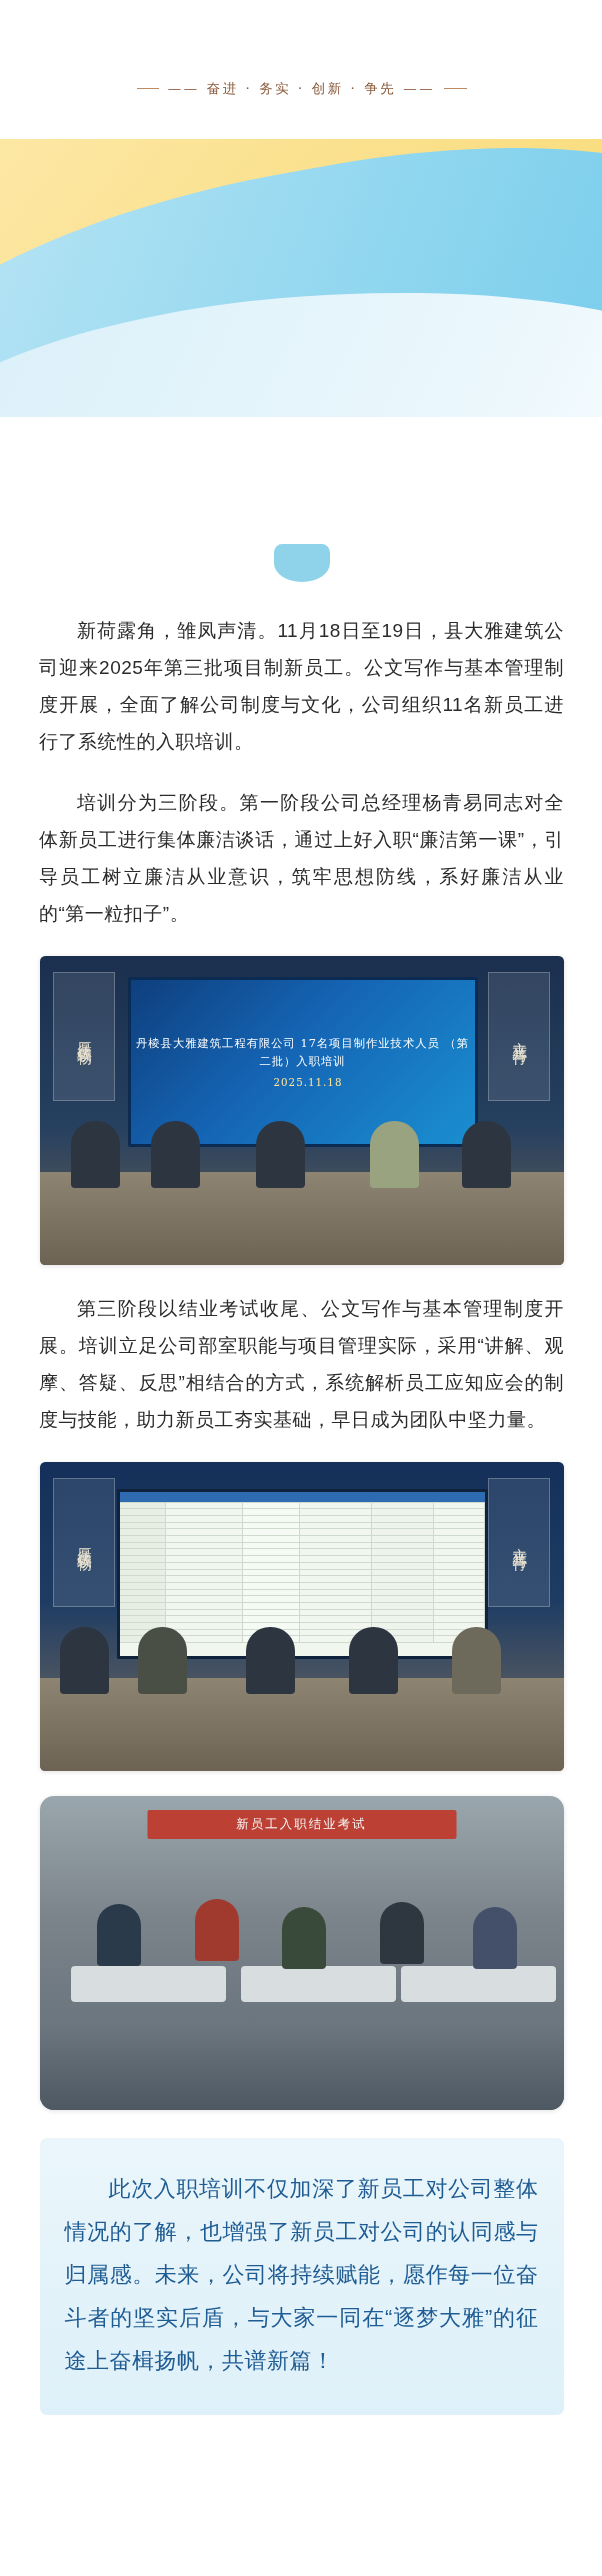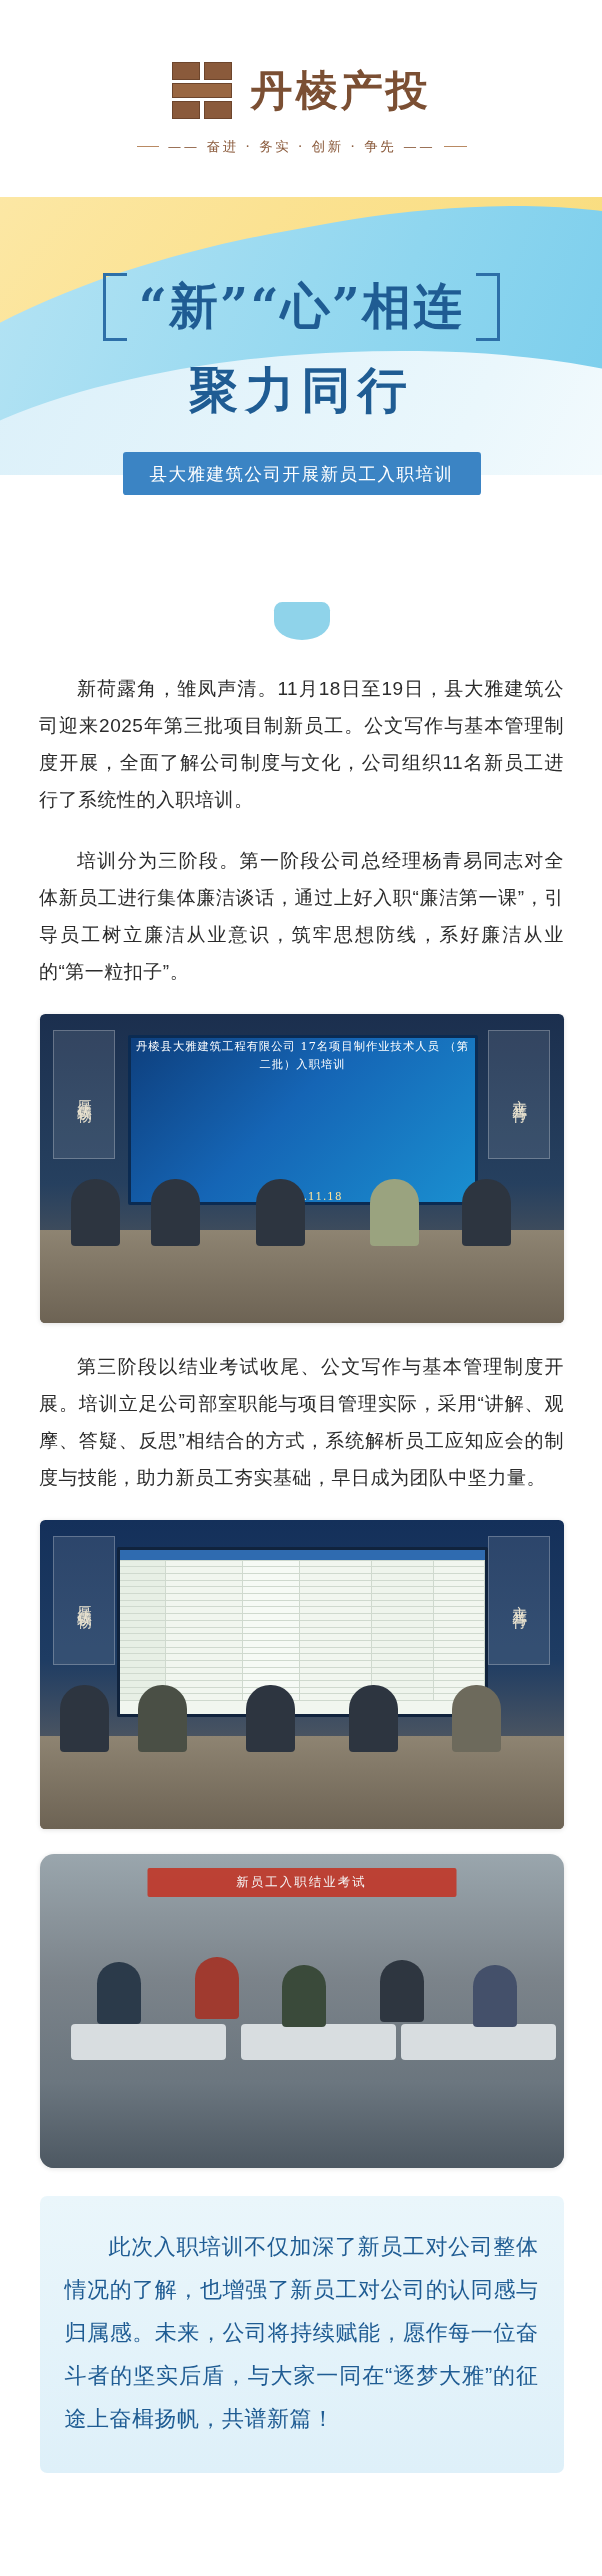--- a/index.html
+++ b/index.html
@@ -204,21 +204,21 @@
   .p1-screen {
     position: absolute;
     left: 88px; top: 20.6px;
     width: 350px; height: 170px;
     background: linear-gradient(135deg, #0e3f7d 0%, #1565b5 45%, #1a8fd0 100%);
     border: 3.1px solid #0b2b52;
     border-radius: 2.1px;
     display: flex;
     flex-direction: column;
     align-items: center;
-    justify-content: space-between;
+    justify-content: center;
   }
   .p1-screen .scr-line1 {
     color: #ffffff; font-size: 11.3px; letter-spacing: 1px; text-align: center; line-height: 1.6;
     font-family: "DejaVu Serif", serif;
   }
   .p1-screen .scr-line2 {
     color: #ffe49a; font-size: 10.3px; margin-top: 5.2px; letter-spacing: 1px;
     font-family: "DejaVu Serif", serif;
     margin-left: 11px;
   }
@@ -307,51 +307,32 @@
     text-indent: 2em;
     letter-spacing: 0.5px;
   }
 </style>
 </head>
 <body>
 
 <div class="page">
 
   <div class="header">
-    <div class="logo-row">
-      <div class="logo-mark">
-        <span class="brick b1"></span>
-        <span class="brick b2"></span>
-        <span class="brick b3"></span>
-        <span class="brick b4"></span>
-        <span class="brick b5"></span>
-      </div>
-      <div class="logo-text">丹棱产投</div>
-    </div>
     <div class="logo-divider">
       <span class="line"></span>
       <span class="logo-slogan">—— 奋进 · 务实 · 创新 · 争先 ——</span>
       <span class="line"></span>
     </div>
   </div>
 
   <div class="hero">
     <div class="wave-a"></div>
     <div class="wave-b"></div>
     <div class="wave-c"></div>
     <div class="wave-d"></div>
-    <div class="hero-inner">
-      <div class="bracket-wrap">
-        <span class="bracket left"></span>
-        <span class="bracket right"></span>
-        <div class="hero-title-1">“新”“心”相连</div>
-      </div>
-      <div class="hero-title-2">聚力同行</div>
-      <div class="hero-sub">县大雅建筑公司开展新员工入职培训</div>
-    </div>
   </div>
 
   <div class="body">
 
     <div class="tab-tag"></div>
 
     <p class="para">新荷露角，雏凤声清。11月18日至19日，县大雅建筑公司迎来2025年第三批项目制新员工。公文写作与基本管理制度开展，全面了解公司制度与文化，公司组织11名新员工进行了系统性的入职培训。</p>
 
     <p class="para">培训分为三阶段。第一阶段公司总经理杨青易同志对全体新员工进行集体廉洁谈话，通过上好入职“廉洁第一课”，引导员工树立廉洁从业意识，筑牢思想防线，系好廉洁从业的“第一粒扣子”。</p>
 

